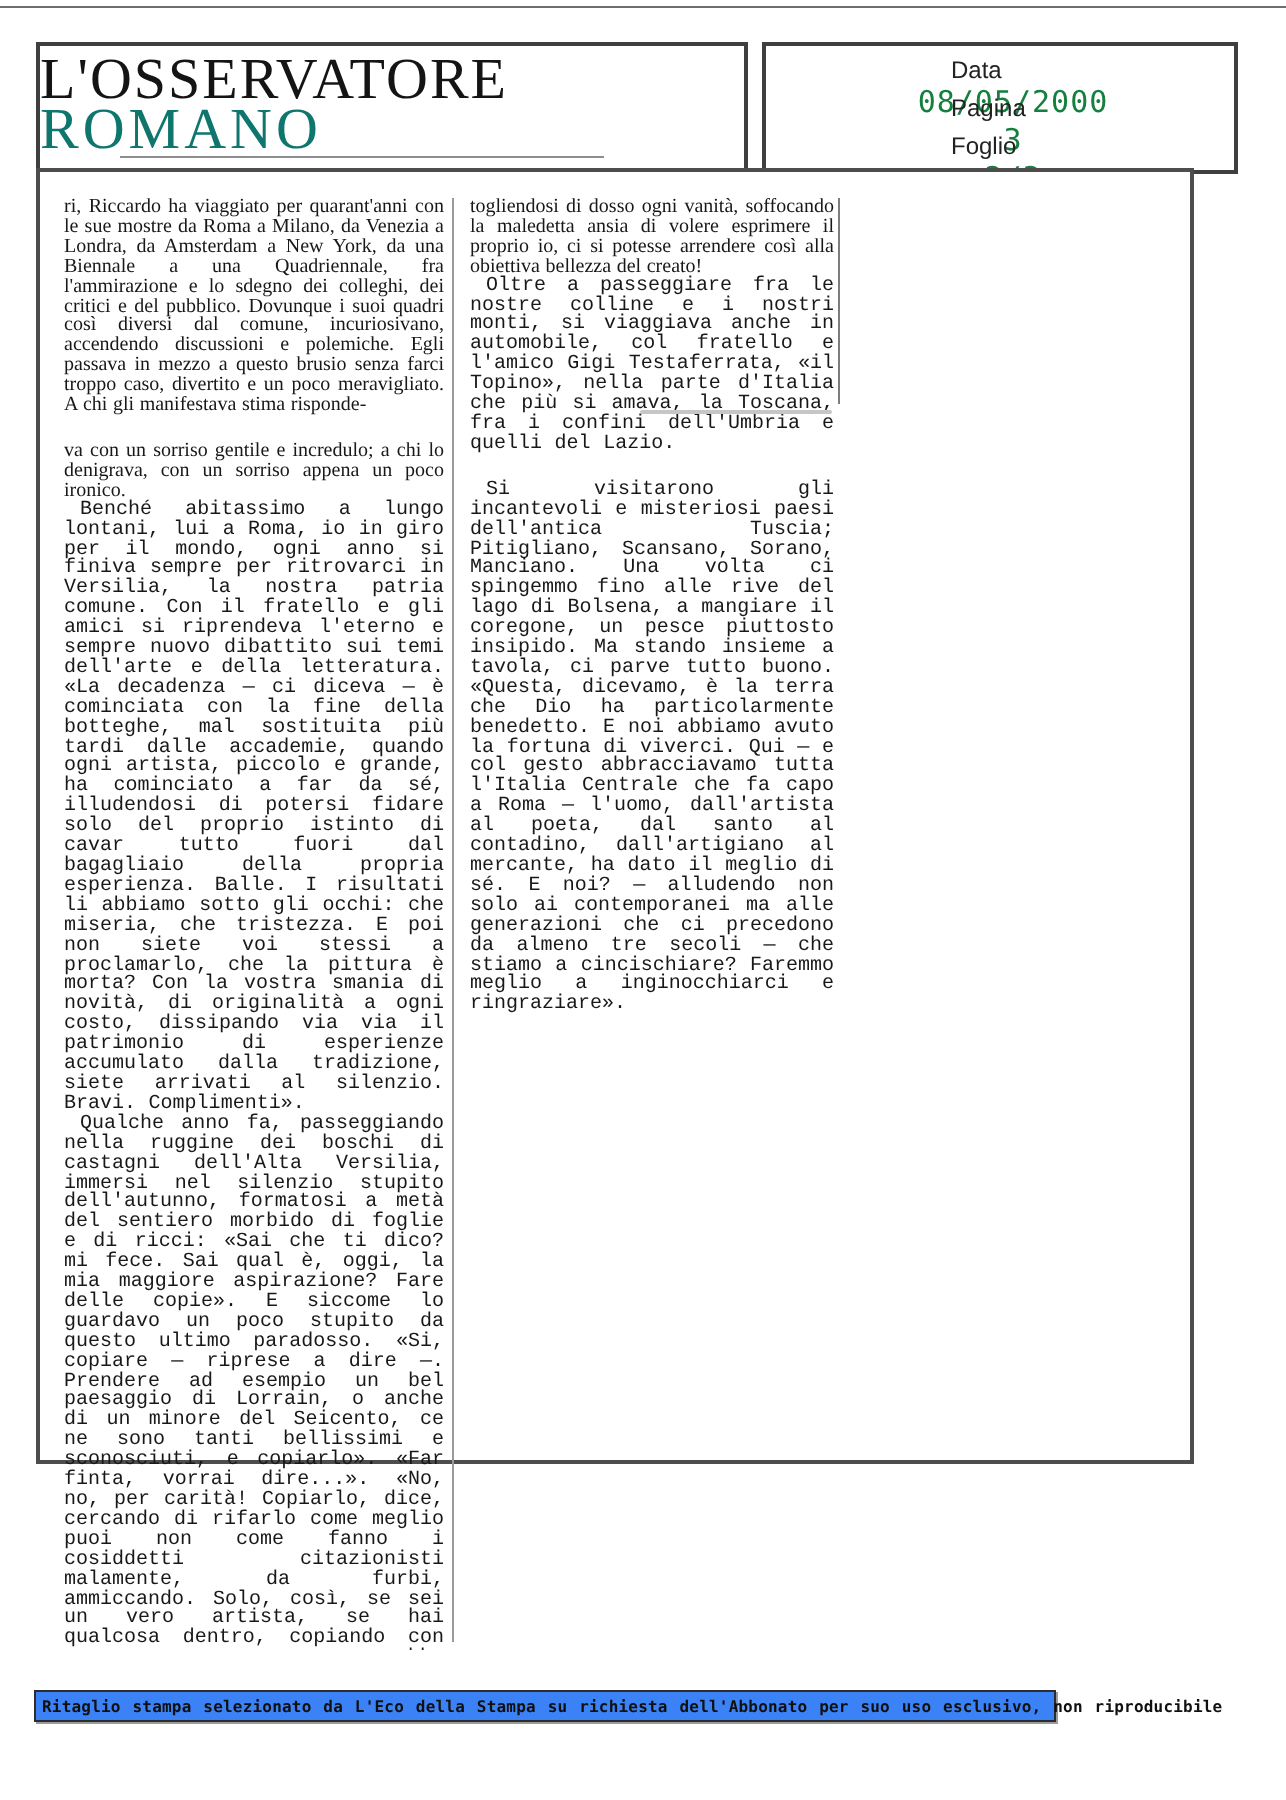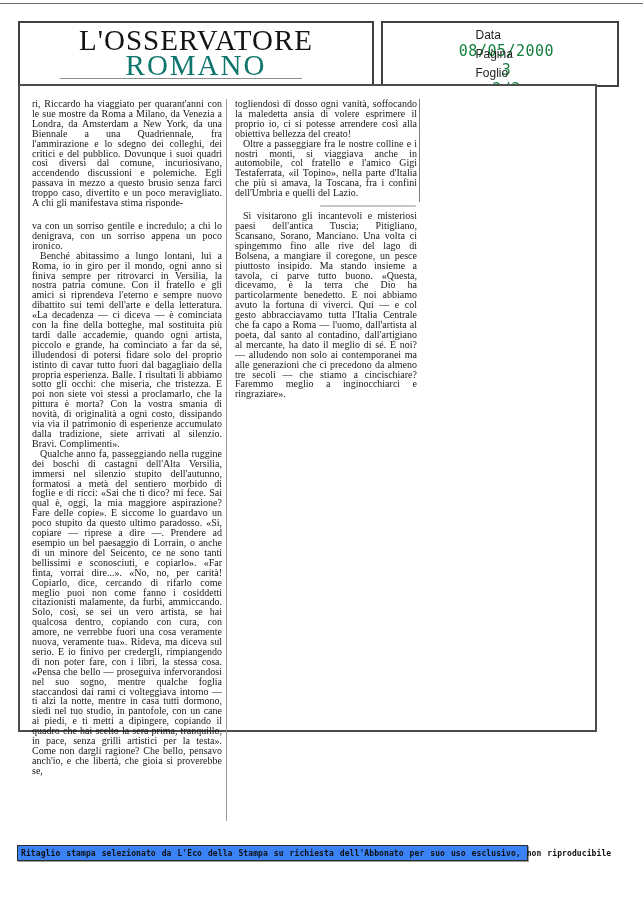--- a/index.html
+++ b/index.html
@@ -6,21 +6,21 @@
   .sheet {
     position:relative; width:643px; height:900px; background:#ffffff;
     font-family:"Liberation Serif","DejaVu Serif",serif; color:#1a1a1a;
     overflow:hidden;
   }
   .top-rule { position:absolute; left:0; top:3px; width:643px; height:1px; background:#6e6e6e; }
 
   
   .masthead-box {
     position:absolute; left:18px; top:21px; width:356px; height:66px;
-    border:2px solid #3f3f3f; box-sizing:border-box; text-align:center;
+    border:2px solid #3f3f3f; box-sizing:border-box; 
     background:#fff;
   }
   .masthead-l1 { font-size:29px; line-height:30px; margin-top:2px; letter-spacing:1px; color:#141414; }
   .masthead-l2 { font-size:29px; line-height:25px; margin-top:-2px; letter-spacing:2px; color:#0f766e; }
   .masthead-underline { position:absolute; left:40px; bottom:6px; width:242px; height:1px; background:#8d8d8d; }
 
   .meta-box {
     position:absolute; left:381px; top:21px; width:238px; height:66px;
     border:2px solid #3f3f3f; box-sizing:border-box; background:#fff;
     padding:5px 0 0 13px;
@@ -34,21 +34,21 @@
     position:absolute; left:18px; top:84px; width:579px; height:648px;
     border:2px solid #4d4d4d; box-sizing:border-box; background:#fff;
   }
   .col { position:absolute; top:13px; overflow:hidden; }
   .col-left  { left:12px;  width:190px; height:726px; }
   .col-right { left:215px; width:182px; height:726px; }
   .col p {
     margin:0; font-size:10px; line-height:9.9px; text-align:justify;
     color:#181818; hyphens:auto; -webkit-hyphens:auto; word-spacing:0.3px;
   }
-  .col p.indent { text-indent:8px; }
+  .col p.indent { text-indent:8px;font-family:Liberation Mono, monospace; }
   .block2 { margin-top:13px; }
   .col-right .block2 { }
   .col-rule   { position:absolute; left:206px; top:13px; width:1px; height:722px; background:#9a9a9a; }
   .right-rule { position:absolute; left:399px; top:13px; width:1px; height:103px; background:#7d7d7d; }
   .smudge { position:absolute; left:300px; top:119px; width:96px; height:2px; background:#c6c6c6; border-radius:2px; }
 
   
   .footer-strip {
     position:absolute; left:17px; top:845px; width:511px; height:16px;
     border:1px solid #2c2c2c; box-sizing:border-box; background:#3b82f6;

